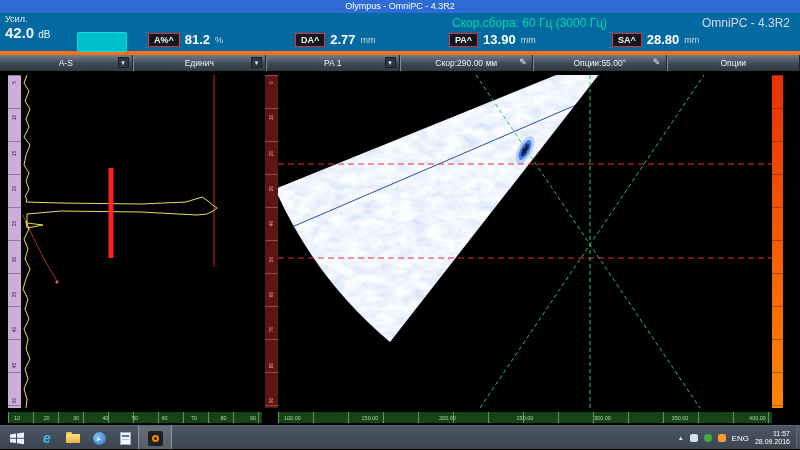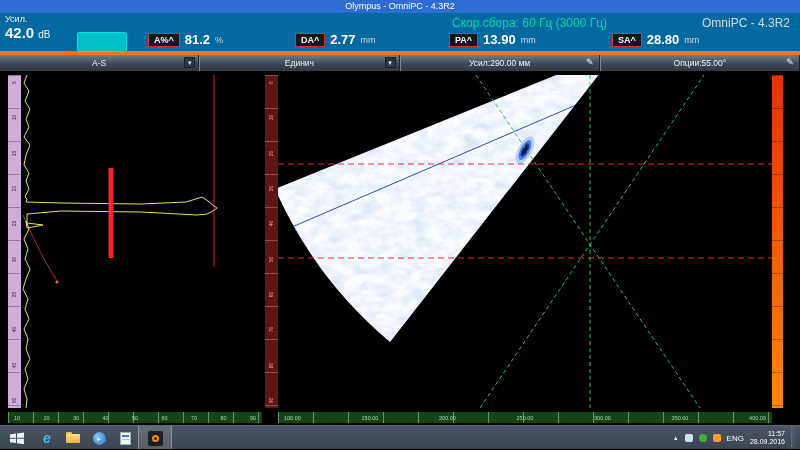--- a/index.html
+++ b/index.html
@@ -70,21 +70,21 @@
   .folder::before{content:"";position:absolute;top:-2px;left:0;width:6px;height:2px;background:#f0c14b;border-radius:1px 1px 0 0;}
   .media{width:13px;height:13px;border-radius:50%;background:radial-gradient(circle at 35% 35%,#7fc4f2,#2f6fd0);
     color:#fff;font-size:7px;line-height:13px;text-align:center;}
   .doc{width:11px;height:13px;background:#f4f6f8;border:1px solid #9fb0c0;position:relative;}
   .doc::before{content:"";position:absolute;top:2px;left:1px;right:1px;height:2px;background:#4a78c8;}
   .doc::after{content:"";position:absolute;top:6px;left:1px;right:1px;height:1px;background:#b0bcc8;}
   .omni-btn{width:34px;height:25px;display:flex;align-items:center;justify-content:center;cursor:pointer;
     background:rgba(255,255,255,.14);border-left:1px solid rgba(255,255,255,.3);border-right:1px solid rgba(255,255,255,.3);}
   .omni-logo{width:15px;height:15px;background:#1a2026;border-radius:2px;display:flex;align-items:center;justify-content:center;}
   .omni-logo i{display:block;width:7px;height:7px;border:2px solid #ff8a00;border-radius:50%;}
-  .tray{margin-left:auto;display:flex;align-items:center;gap:6px;padding-right:5px;color:#fff;}
+  .tray{margin-left:auto;display:flex;align-items:center;gap:6px;color:#fff;}
   .tray-chevron{font-size:6px;color:#dfe6ee;cursor:pointer;}
   .tray-dot{width:8px;height:8px;border-radius:2px;cursor:pointer;}
   .td1{background:#cfe2f0;}
   .td2{background:#3fae3f;border-radius:50%;}
   .td3{background:#ff9a2e;}
   .lang{font-size:8px;cursor:pointer;}
   .clock{font-size:7px;line-height:8px;text-align:right;cursor:pointer;}
   .showdesk{width:4px;height:25px;border-left:1px solid #5c6874;background:rgba(255,255,255,.06);cursor:pointer;}
 </style>
 </head>
@@ -132,26 +132,33 @@
   <div class="menubar">
     <div class="mseg">
       <span>A-S</span>
       <span class="marrow">▾</span>
     </div>
     <div class="mseg">
       <span>Единич</span>
       <span class="marrow">▾</span>
     </div>
     <div class="mseg">
-      <span>Усил:290.00 мм</span>
+      <span>PA 1</span>
+      <span class="marrow">▾</span>
+    </div>
+    <div class="mseg">
+      <span>Скор:290.00 мм</span>
       <span class="mpencil">✎</span>
     </div>
     <div class="mseg">
       <span>Опции:55.00°</span>
       <span class="mpencil">✎</span>
+    </div>
+    <div class="mseg">
+      <span>Опции</span>
     </div>
   </div>
 
   <div class="main">
 
     <div class="ascan">
       <div class="ruler rv purple">
           <span class="tick">5</span>
           <span class="tick">10</span>
           <span class="tick">15</span>

